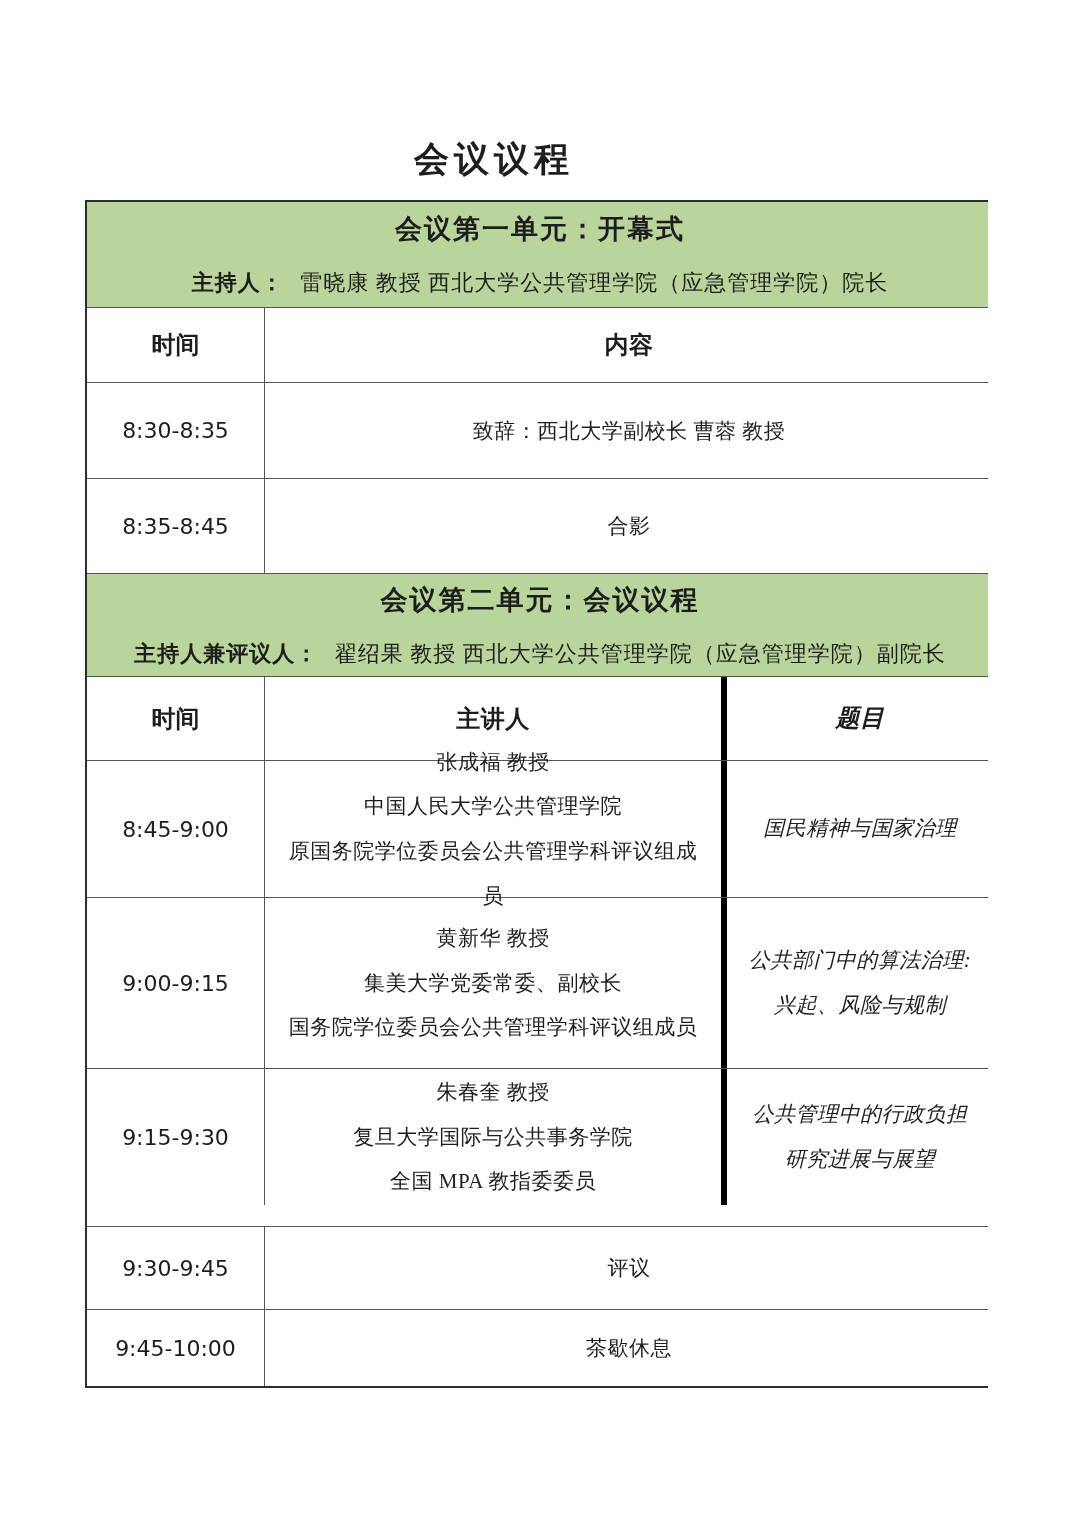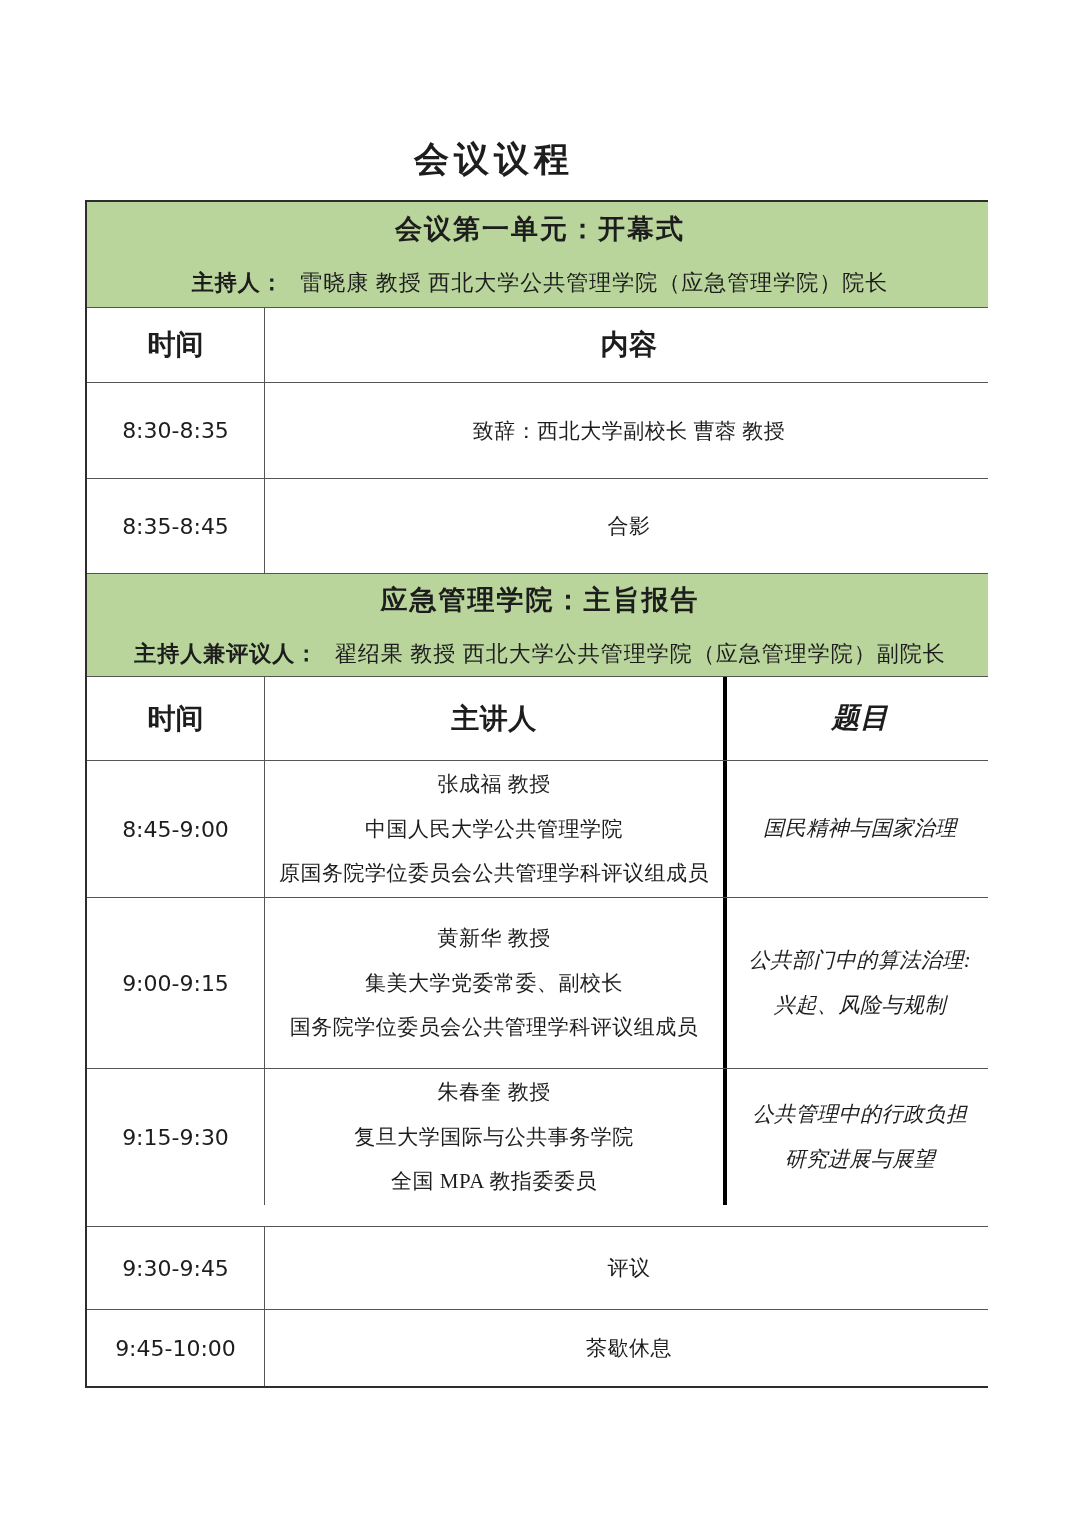--- a/index.html
+++ b/index.html
@@ -79,25 +79,25 @@
     flex: 0 0 178px;
     border-right: 1px solid #555555;
     font-family: "DejaVu Sans", sans-serif;
     font-size: 22px;
     letter-spacing: 0px;
     padding: 6px 4px;
   }
   .speaker-col {
     width: 462px;
     flex: 0 0 462px;
-    border-right: 4px solid #000000;
+    border-right: 6px solid #000000;
   }
   .topic-col { flex: 1 1 auto; line-height: 2.15; padding: 6px 20px; font-style: italic; }
   .grow { flex: 1 1 auto; }
-  .hdr .cell, .hdr.cellrow .cell { font-weight: bold; font-size: 28px; }
+  .hdr .cell, .hdr.cellrow .cell { font-weight: bold; font-size: 24px; }
   .hdr .time-col { font-family: "Liberation Serif", serif; }
   .sline { line-height: 2.12; }
   
   .h-band1 { height: 105px; }
   .h-hdr1  { height: 75px; }
   .h-r1    { height: 96px; }
   .h-r2    { height: 95px; }
   .h-band2 { height: 103px; }
   .h-hdr2  { height: 84px; }
   .h-r3    { height: 137px; }
@@ -132,21 +132,21 @@
       <div class="cell time-col">8:30-8:35</div>
       <div class="cell grow">致辞：西北大学副校长 曹蓉 教授</div>
     </div>
 
     <div class="row h-r2">
       <div class="cell time-col">8:35-8:45</div>
       <div class="cell grow">合影</div>
     </div>
 
     <div class="band h-band2">
-      <div class="band-title">应急管理学院：主旨报告</div>
+      <div class="band-title">会议第二单元：会议议程</div>
       <div class="band-host">
         <span class="host-label">主持人兼评议人：</span>
         <span class="host-value">翟绍果 教授 西北大学公共管理学院（应急管理学院）副院长</span>
       </div>
     </div>
 
     <div class="row hdr h-hdr2">
       <div class="cell time-col">时间</div>
       <div class="cell speaker-col">主讲人</div>
       <div class="cell topic-col">题目</div>

